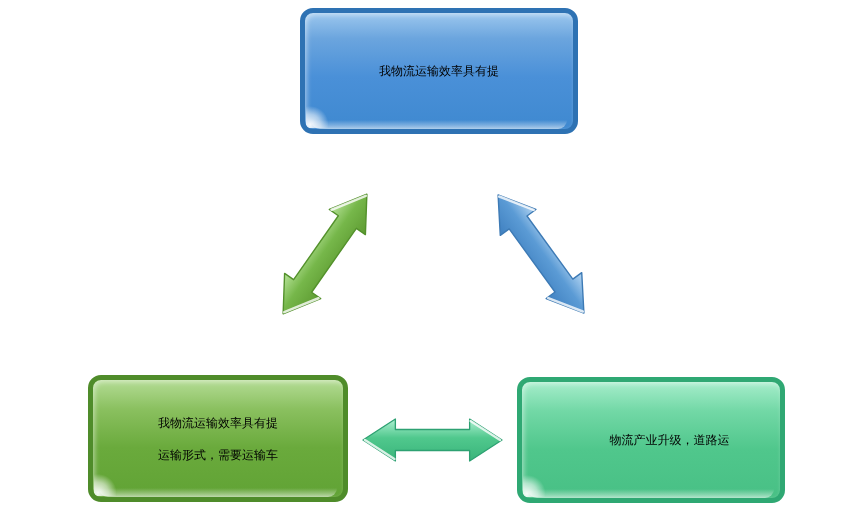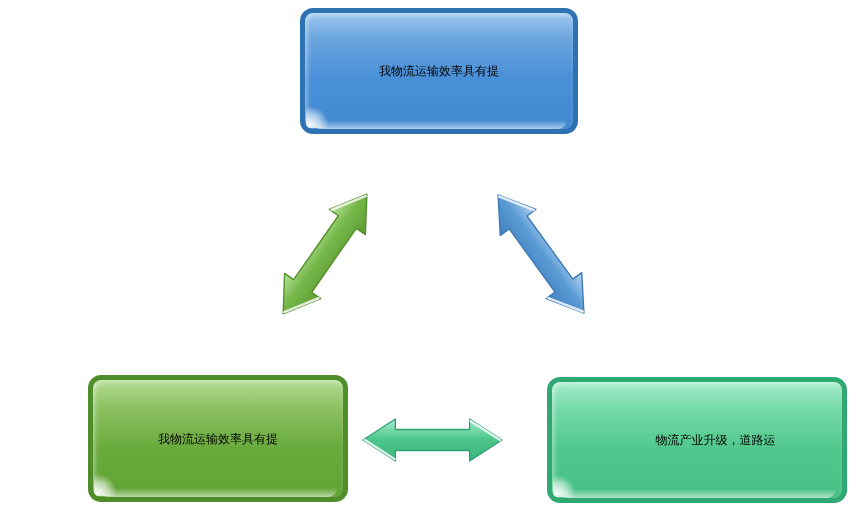--- a/index.html
+++ b/index.html
@@ -51,22 +51,22 @@
     box-shadow: inset 2px 2px 5px rgba(255,255,255,0.45);
   }
   .node-bottom-left {
     left: 88px; top: 375px;
     width: 260px; height: 127px;
     border: 5px solid #4f8c2a;
     background: linear-gradient(180deg, #b4dc95 0%, #8ac05f 25%, #6aaa3c 58%, #61a335 100%);
     box-shadow: inset 2px 2px 5px rgba(255,255,255,0.45);
   }
   .node-bottom-right {
-    left: 547px; top: 377px;
-    width: 300px; height: 126px;
+    left: 517px; top: 377px;
+    width: 268px; height: 126px;
     border: 5px solid #2fa873;
     background: linear-gradient(180deg, #a6edcb 0%, #72d8a6 25%, #50c78c 58%, #48c085 100%);
     box-shadow: inset 2px 2px 5px rgba(255,255,255,0.45);
     padding-left: 37px;
   }
 
   .arrow { position: absolute; }
   .arrow svg { display: block; width: 100%; height: 100%; overflow: visible; }
   .arrow-left  { left: 252px; top: 231px; width: 146px; height: 46px; transform: rotate(-55deg); }
   .arrow-right { left: 468px; top: 231px; width: 146px; height: 46px; transform: rotate(54deg); }
@@ -80,20 +80,21 @@
   <div class="node node-top">
     <span class="glint-bl"></span>
     <span class="gloss-bottom"></span>
     <span class="line">我物流运输效率具有提</span>
   </div>
 
   <div class="node node-bottom-left">
     <span class="glint-bl"></span>
     <span class="gloss-bottom"></span>
     <span class="line">我物流运输效率具有提</span>
+    <span class="line">运输形式，需要运输车</span>
   </div>
 
   <div class="node node-bottom-right">
     <span class="glint-bl"></span>
     <span class="gloss-bottom"></span>
     <span class="line">物流产业升级，道路运</span>
   </div>
 
   <div class="arrow arrow-left">
     <svg viewBox="0 0 146 46" xmlns="http://www.w3.org/2000/svg">

